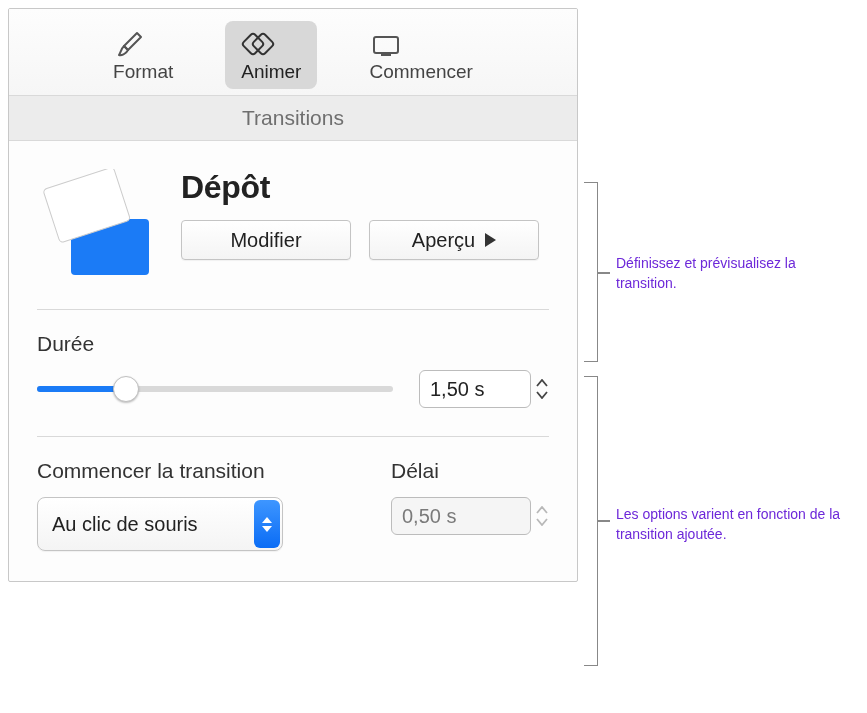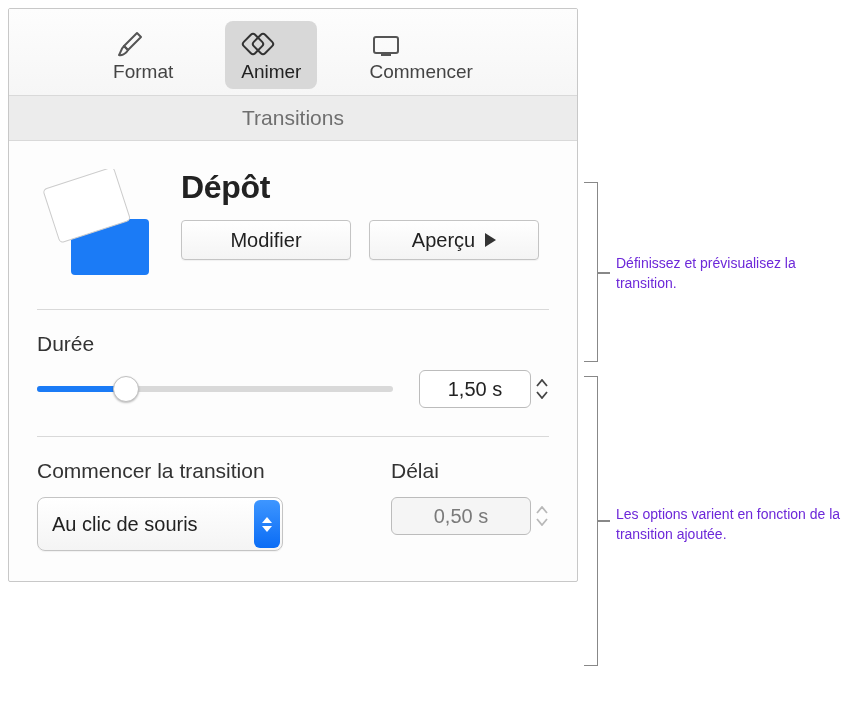--- a/index.html
+++ b/index.html
@@ -166,21 +166,21 @@
       width: 112px;
       height: 38px;
       border: 1px solid #bcbcbc;
       border-radius: 6px;
       background: #fff;
       font-size: 20px;
       text-align: right;
       padding: 0 10px;
       display: inline-flex;
       align-items: center;
-      justify-content: center;
+      justify-content: flex-start;
     }
     .value-field.disabled {
       background: #f5f5f5;
       color: #7a7a7a;
     }
     .stepper {
       display: flex;
       flex-direction: column;
       gap: 2px;
       cursor: pointer;

